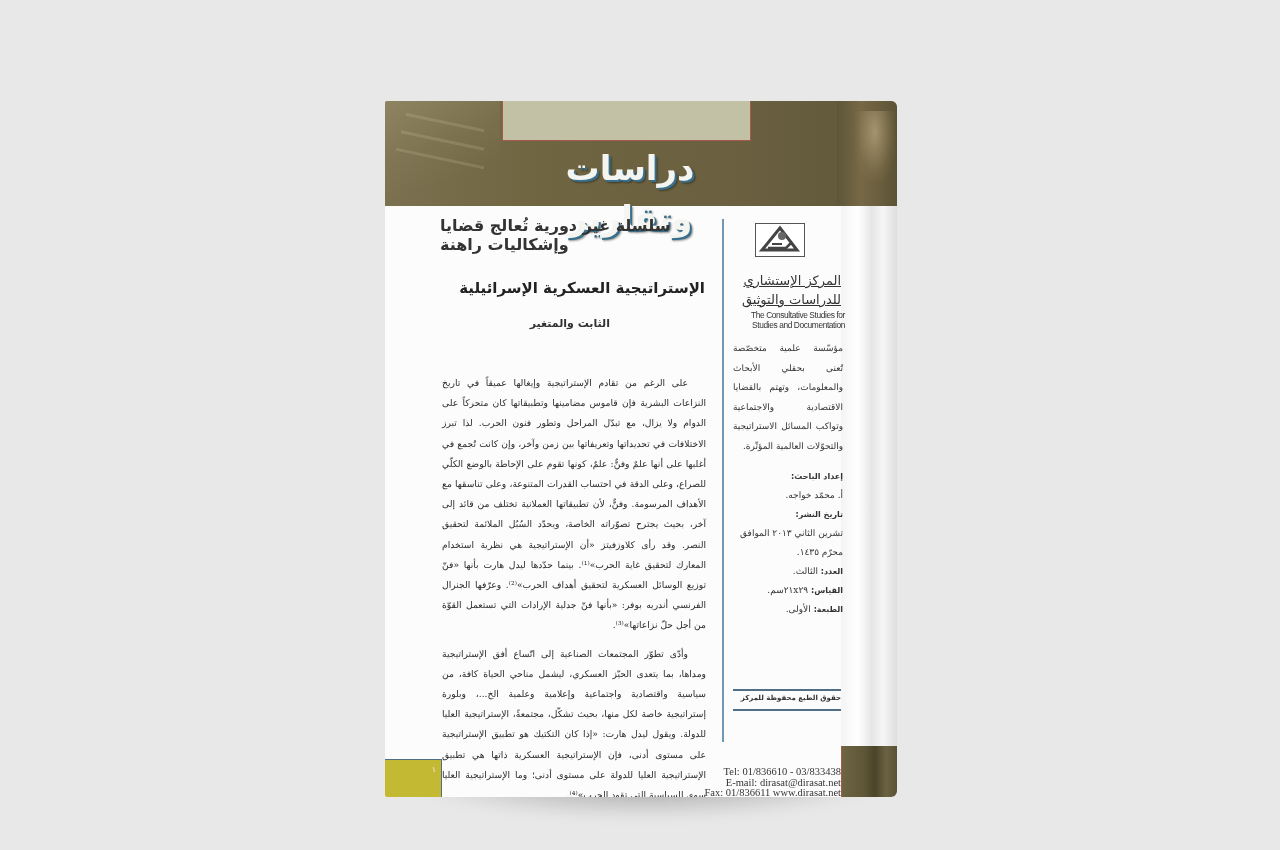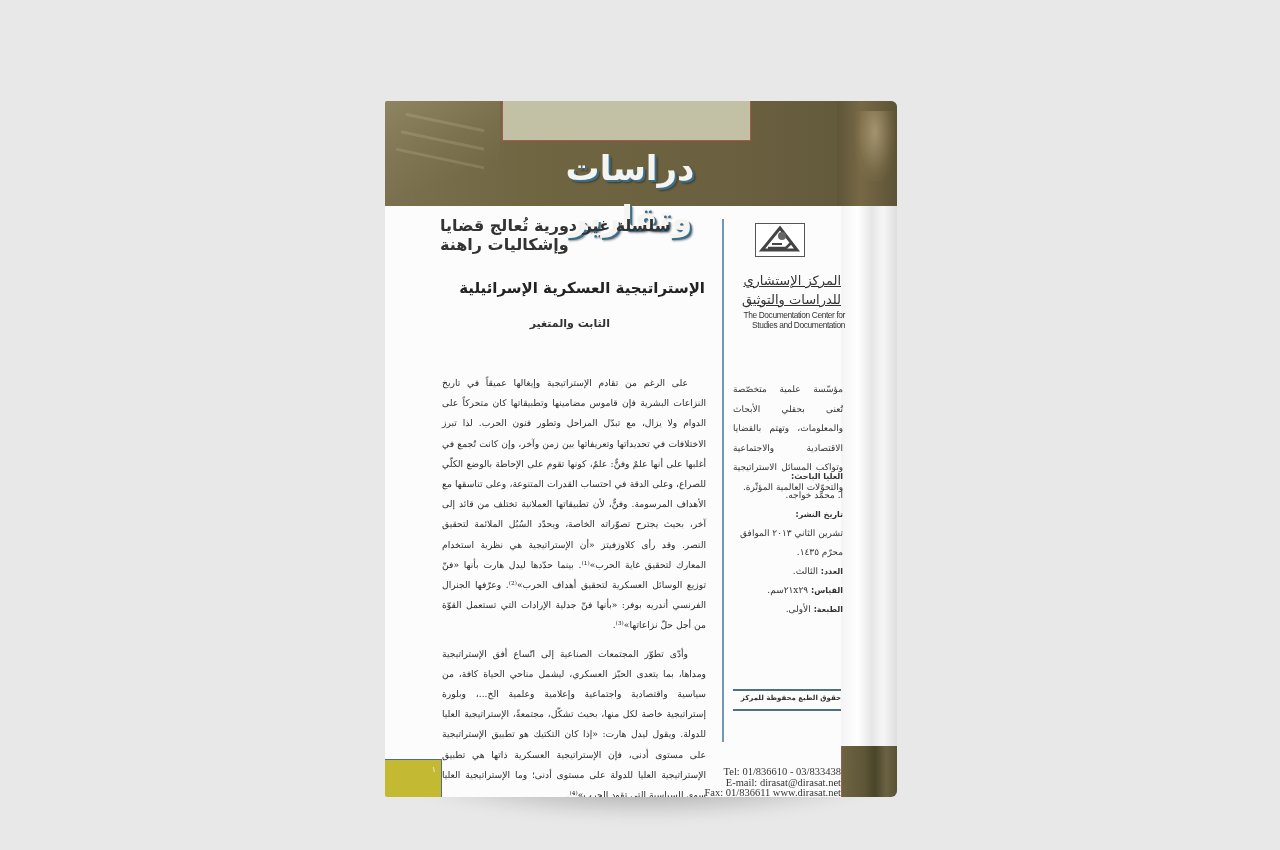--- a/index.html
+++ b/index.html
@@ -100,21 +100,21 @@
     }
     .org-en {
       position: absolute; left: 348px; top: 209px; width: 112px;
       text-align: right;
       font-family: "Liberation Sans", sans-serif;
       font-size: 8.4px; line-height: 10px; color: #333; letter-spacing: -0.4px;
     }
     .org-desc {
       position: absolute; left: 348px; top: 238px; width: 110px;
       direction: rtl; text-align: justify; text-align-last: right;
-      font-size: 9px; line-height: 19.5px; color: #333; margin-top: 41px;
+      font-size: 9px; line-height: 19.5px; color: #333;
     }
     .meta {
       position: absolute; left: 348px; top: 366px; width: 110px;
       direction: rtl; text-align: right;
       font-size: 9px; line-height: 19px; color: #333;
     }
     .meta .lbl { font-weight: bold; font-family: "DejaVu Sans", sans-serif; font-size: 8px; }
     .rights-line-top {
       position: absolute; left: 348px; top: 588px; width: 108px; height: 1.5px; background: #4f6f86;
     }
@@ -191,29 +191,29 @@
       <path d="M12,24 L30,24 L36,18" fill="none" stroke="#444" stroke-width="2.5"></path>
       <path d="M16,20 L26,20" stroke="#444" stroke-width="2"></path>
     </svg>
   </div>
 
   <div class="org-ar">
     <div>المركز الإستشاري</div>
     <div>للدراسات والتوثيق</div>
   </div>
   <div class="org-en">
-    <div>The Documentation Center for</div>
+    <div>The Consultative Studies for</div>
     <div>Studies and Documentation</div>
   </div>
 
   <div class="org-desc">مؤسّسة علمية متخصّصة تُعنى بحقلي الأبحاث والمعلومات، وتهتم بالقضايا الاقتصادية والاجتماعية وتواكب المسائل الاستراتيجية والتحوّلات العالمية المؤثّرة.</div>
 
   <div class="meta">
     <div>
-      <div class="lbl">العليا الباحث:</div>
+      <div class="lbl">إعداد الباحث:</div>
       <div>أ. محمّد خواجه.</div>
     </div>
     <div>
       <div class="lbl">تاريخ النشر:</div>
       <div>تشرين الثاني ٢٠١٣ الموافق محرّم ١٤٣٥.</div>
     </div>
     <div>
       <span class="lbl">العدد:</span>
       <span>الثالث.</span>
     </div>

